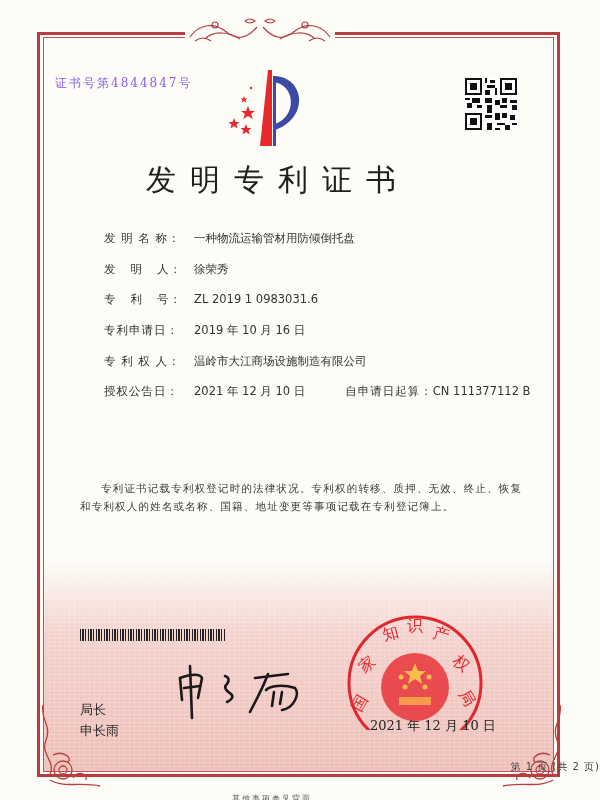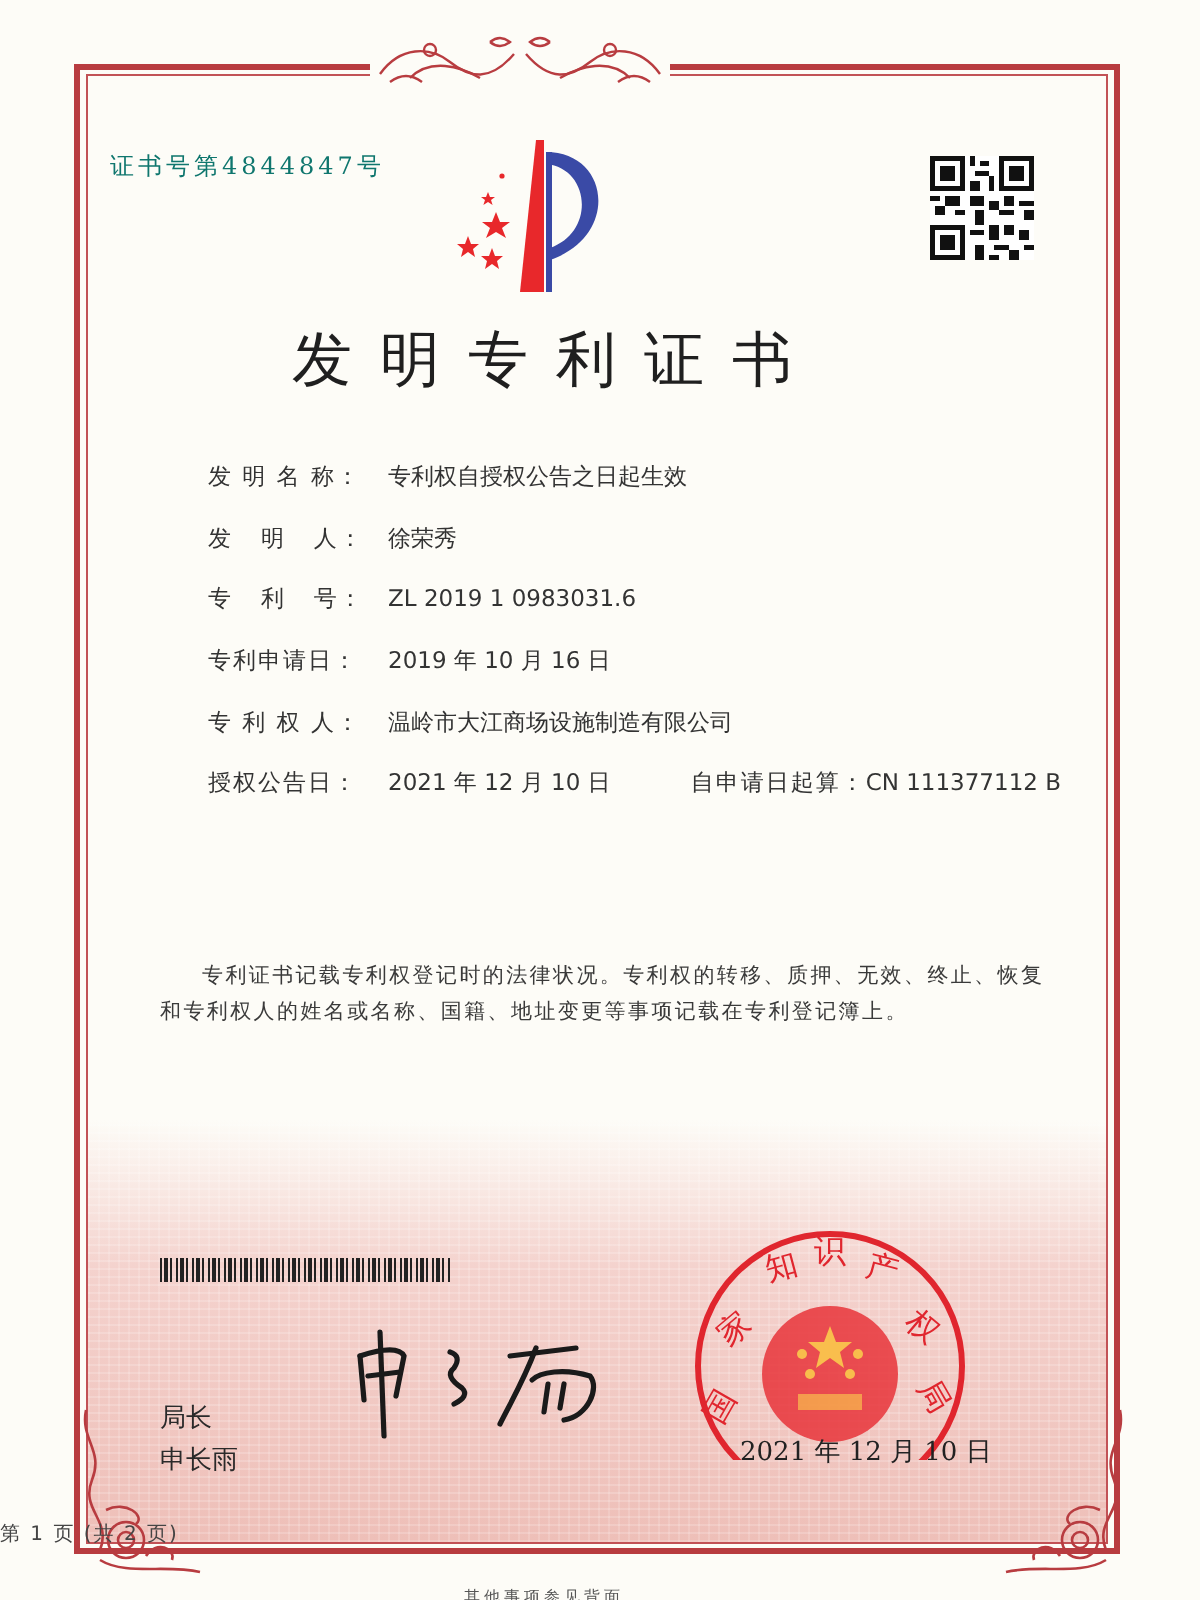--- a/index.html
+++ b/index.html
@@ -34,21 +34,21 @@
     }
 
     
     .corner { position: absolute; width: 70px; height: 90px; }
     .corner.bl { left: 38px; top: 700px; }
     .corner.br { left: 495px; top: 700px; transform: scaleX(-1); }
 
     
     .cert-no {
       position: absolute; left: 55px; top: 75px; font-size: 12px; letter-spacing: 2px;
-      color: #0f766e;
+      color: #8b5cf6;
     }
 
     
     .logo { position: absolute; left: 220px; top: 68px; width: 90px; height: 80px; }
 
     
     .qr { position: absolute; left: 465px; top: 75px; width: 52px; height: 58px; }
 
     .title {
       position: absolute; left: 0; top: 160px; width: 556px; text-align: center;
@@ -84,21 +84,21 @@
     }
     .signature { position: absolute; left: 170px; top: 660px; width: 150px; height: 60px; }
 
     .seal { position: absolute; left: 345px; top: 615px; width: 140px; height: 115px; }
     .seal-date {
       position: absolute; left: 370px; top: 717px; font-size: 13px; color: #222;
       font-family: "DejaVu Serif", "Liberation Serif", serif;
     }
 
     .page-no {
-      position: absolute; left: 0; top: 760px; width: 600px; text-align: left;
+      position: absolute; left: 0; top: 760px; width: 600px; text-align: right;
       font-size: 10px; color: #444; letter-spacing: 1px;
       font-family: "DejaVu Sans", "Liberation Sans", sans-serif;
     }
     .bottom-text {
       position: absolute; left: 232px; top: 793px; font-size: 8px; color: #555; letter-spacing: 2px;
       font-family: "DejaVu Sans", "Liberation Sans", sans-serif;
     }
   </style>
 </head>
 <body>
@@ -198,21 +198,21 @@
       <rect x="19" y="18" width="2" height="1"></rect>
         <rect x="12" y="20" width="2" height="1"></rect>
     </g>
   </svg>
 
   <div class="title">发明专利证书</div>
 
   <div class="fields">
     <div class="field-row">
       <span class="field-label">发 明 名 称：</span>
-      <span class="field-value">专利权自授权公告之日起生效</span>
+      <span class="field-value">一种物流运输管材用防倾倒托盘</span>
     </div>
     <div class="field-row">
       <span class="field-label">发   明   人：</span>
       <span class="field-value">徐荣秀</span>
     </div>
     <div class="field-row">
       <span class="field-label">专   利   号：</span>
       <span class="field-value">ZL 2019 1 0983031.6</span>
     </div>
     <div class="field-row">

